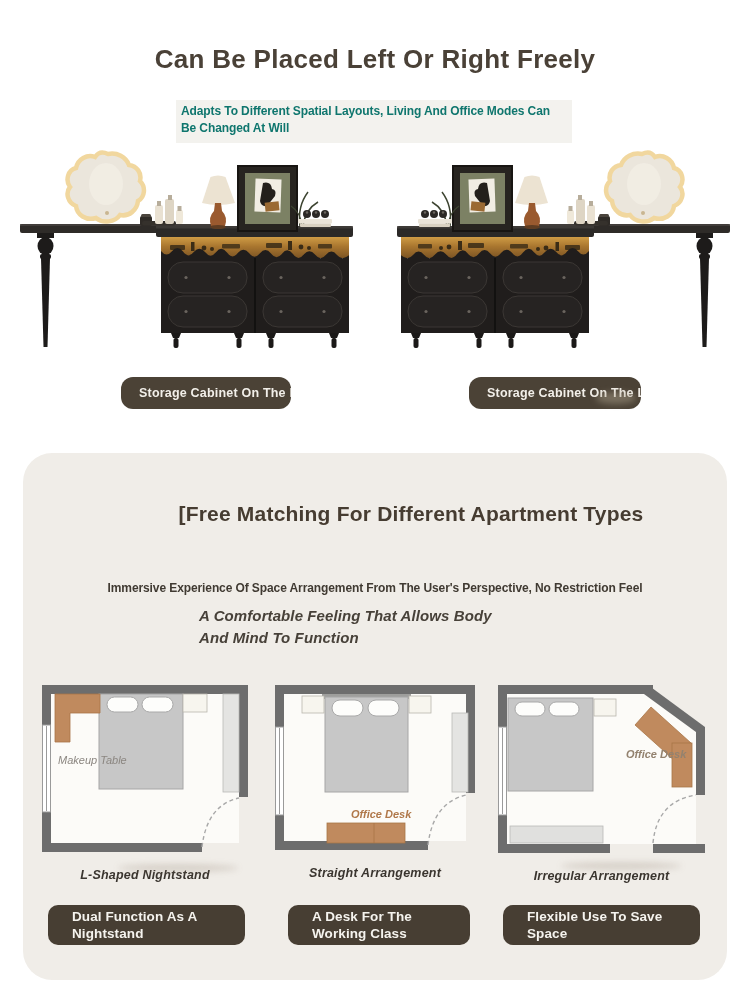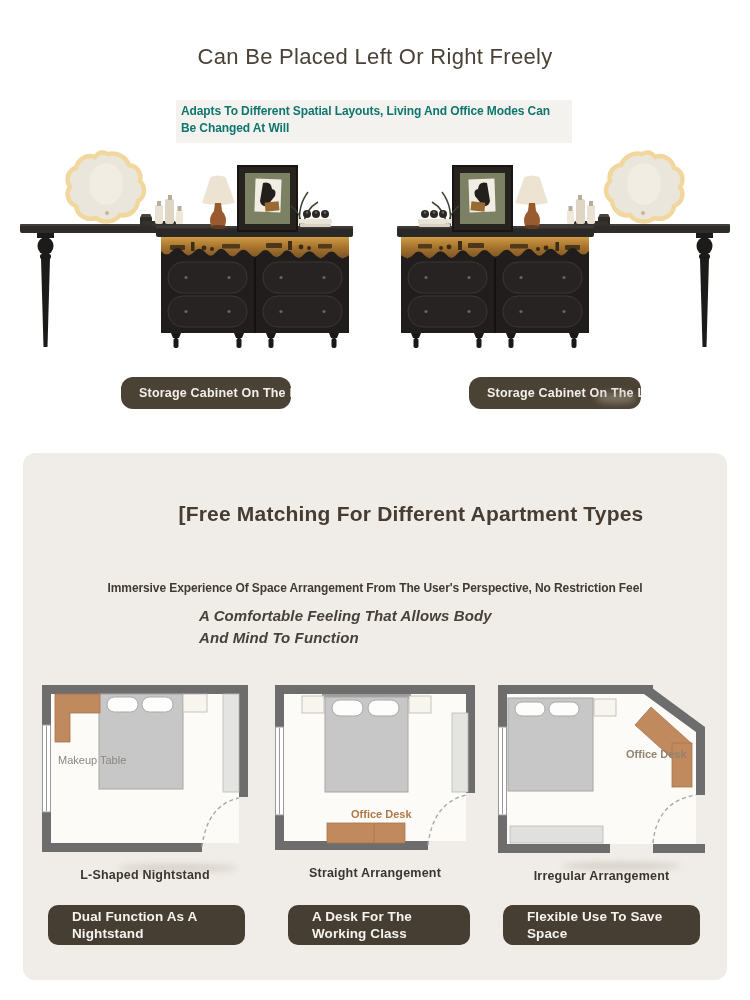--- a/index.html
+++ b/index.html
@@ -5,56 +5,56 @@
   html,body{margin:0;padding:0;}
   body{
     width:750px;height:1000px;position:relative;background:#ffffff;
     font-family:"Liberation Sans",sans-serif;overflow:hidden;
     -webkit-font-smoothing:antialiased;
   }
   .abs{position:absolute;}
   
   .hero-title{
     top:44px;left:0;width:750px;text-align:center;
-    font-size:22px;font-weight:normal;color:#4a4137;letter-spacing:.3px;
+    font-size:26px;font-weight:bold;color:#4a4137;letter-spacing:.3px;
   }
   .hero-subtitle{
     top:100px;left:176px;width:396px;background:#f3f2ee;
     font-size:12px;font-weight:bold;color:#0f766e;line-height:1.45;
     letter-spacing:-.1px;padding:3px 4px 5px 5px;box-sizing:border-box;
   }
   .scene{top:150px;width:357px;height:205px;}
   .scene-left{left:18px;}
   .scene-right{left:375px;}
   .ribbon{
     height:32px;background:#4b4236;border-radius:12px;
     color:#f2efe9;font-size:12.5px;font-weight:bold;line-height:32px;
     padding-left:18px;overflow:hidden;white-space:nowrap;letter-spacing:.2px;
     box-sizing:border-box;
   }
   .ribbon-1{top:377px;left:121px;width:170px;}
   .ribbon-2{top:377px;left:469px;width:172px;}
   
   .card{
     top:453px;left:23px;width:704px;height:527px;
-    background:#f0ede8;border-radius:12px;
+    background:#f0ede8;border-radius:29px;
   }
   .card-title{
     top:49px;left:72px;right:0;text-align:center;
     font-size:21px;font-weight:bold;color:#463c31;letter-spacing:.2px;
   }
   .card-lead{
     top:128px;left:0;width:704px;text-align:center;white-space:nowrap;
     font-size:12px;font-weight:bold;color:#403a32;letter-spacing:-.1px;
   }
   .card-sublead{
     top:152px;left:176px;font-size:15px;font-weight:bold;color:#474139;
     line-height:1.45;letter-spacing:.1px;font-style:italic;
   }
-  .plan-fig{top:232px;display:flex;flex-direction:column;align-items:center;gap:16px;}
+  .plan-fig{top:232px;display:flex;flex-direction:column;align-items:center;gap:16px;font-style:italic;}
   .plan-1{left:19px;width:206px;}
   .plan-2{left:252px;width:200px;}
   .plan-3{left:475px;width:207px;}
   .plan-caption{
     font-size:12.5px;font-weight:bold;color:#3a352f;letter-spacing:.2px;text-align:center;
   }
   .plan-svg text{font-family:"Liberation Sans",sans-serif;}
   .pill{
     top:452px;background:#473e33;border-radius:10px;color:#f5f3ee;
     font-size:13.5px;font-weight:bold;line-height:1.25;letter-spacing:.1px;

